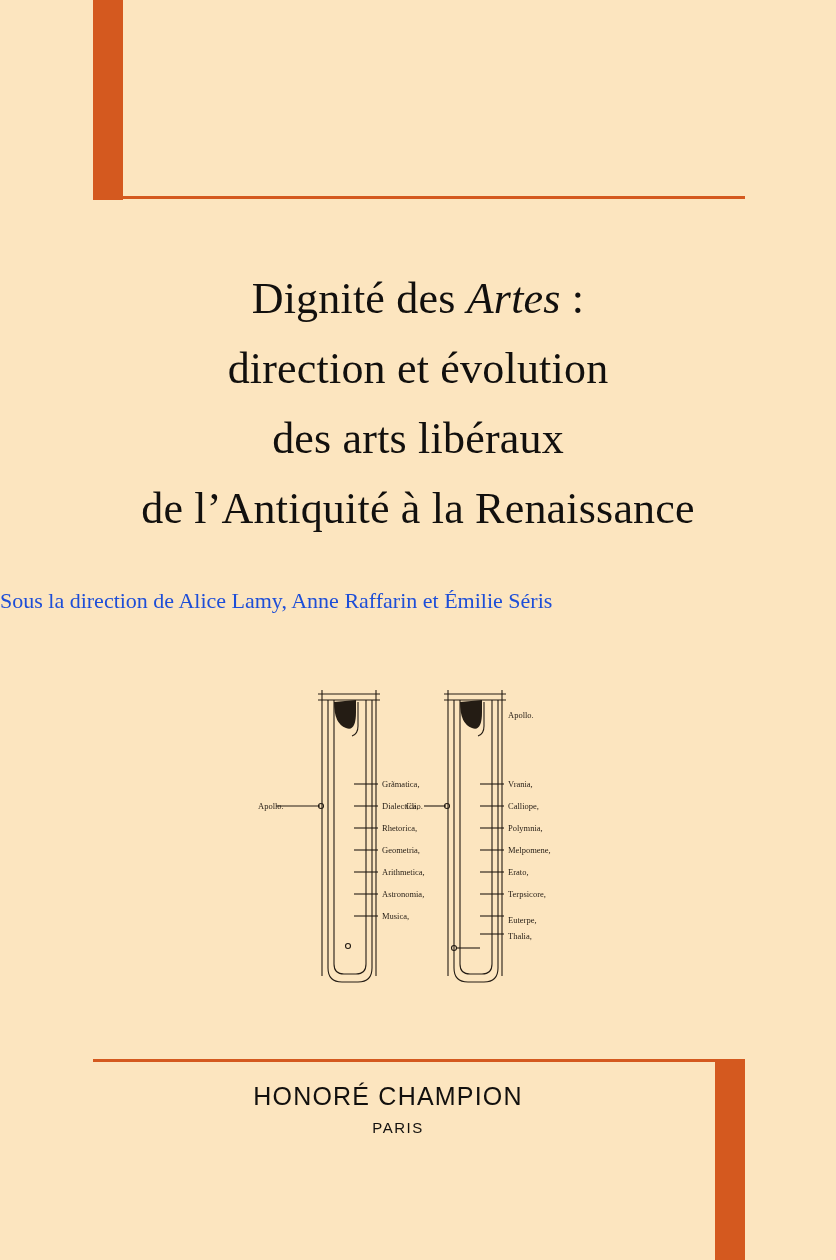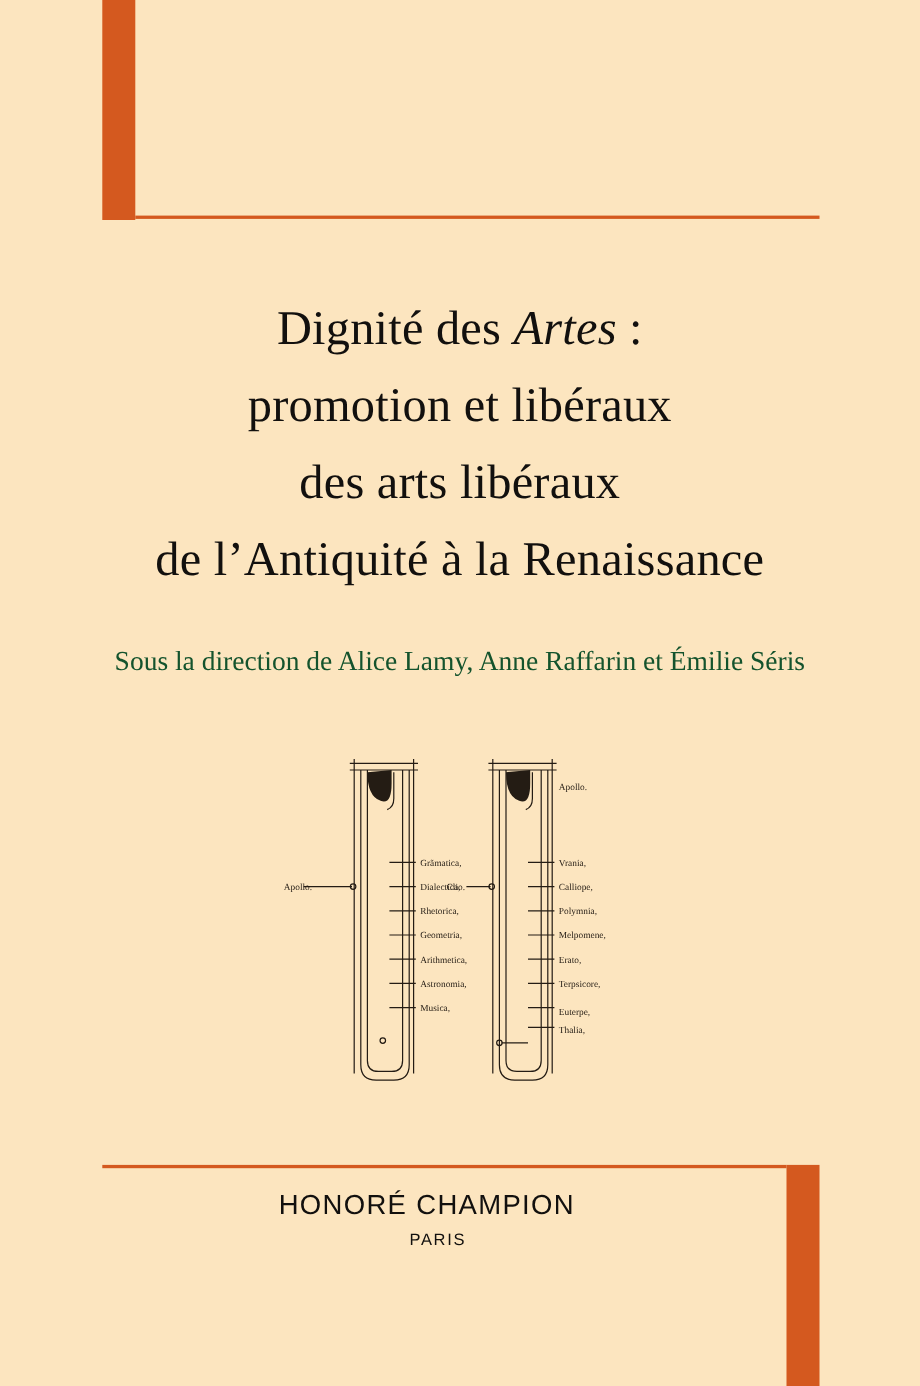--- a/index.html
+++ b/index.html
@@ -55,23 +55,23 @@
   }
   .title-line .ital {
     font-style: italic;
   }
 
   .authors {
     position: absolute;
     left: 0;
     top: 588px;
     width: 836px;
-    text-align: center;
-    font-size: 25px;
-    color: #14532d;
+    text-align: left;
+    font-size: 22px;
+    color: #1d4ed8;
   }
 
   
   .illustration {
     position: absolute;
     left: 258px;
     top: 676px;
     width: 320px;
     height: 345px;
   }
@@ -124,21 +124,21 @@
 
 <div class="cover">
 
   <div class="top-bar-vertical"></div>
   <div class="top-rule-horizontal"></div>
 
   <div class="title-block">
     <div class="title-line">
       <span>Dignité des </span><span class="ital">Artes</span><span> :</span>
     </div>
-    <div class="title-line">promotion et libéraux</div>
+    <div class="title-line">direction et évolution</div>
     <div class="title-line">des arts libéraux</div>
     <div class="title-line">de l’Antiquité à la Renaissance</div>
   </div>
 
   <div class="authors">Sous la direction de Alice Lamy, Anne Raffarin et Émilie Séris</div>
 
   <div class="illustration">
     <svg width="320" height="345" viewBox="0 0 320 345" xmlns="http://www.w3.org/2000/svg">
       <g fill="none" stroke="#241c14" stroke-width="1.1">
 

